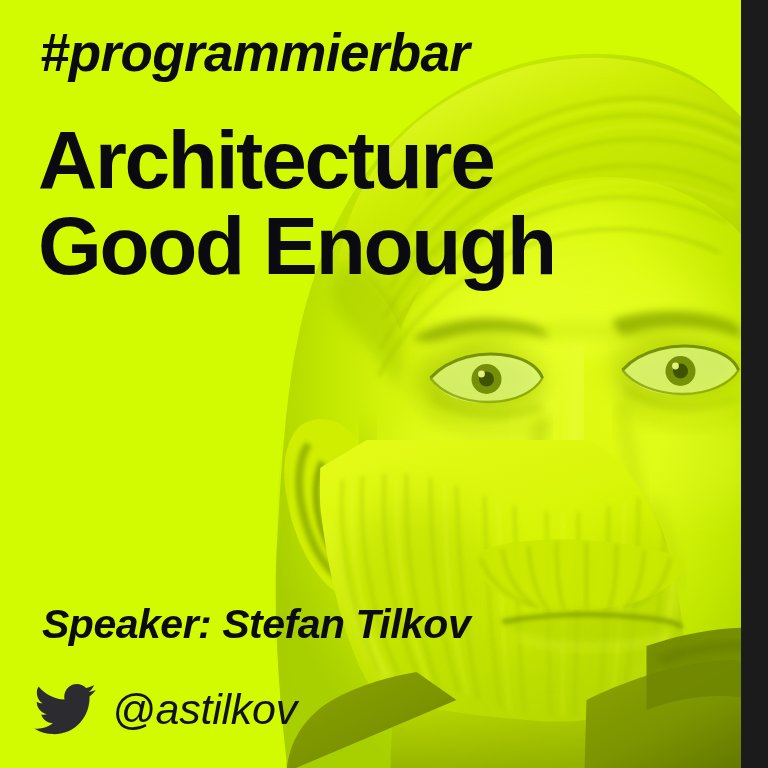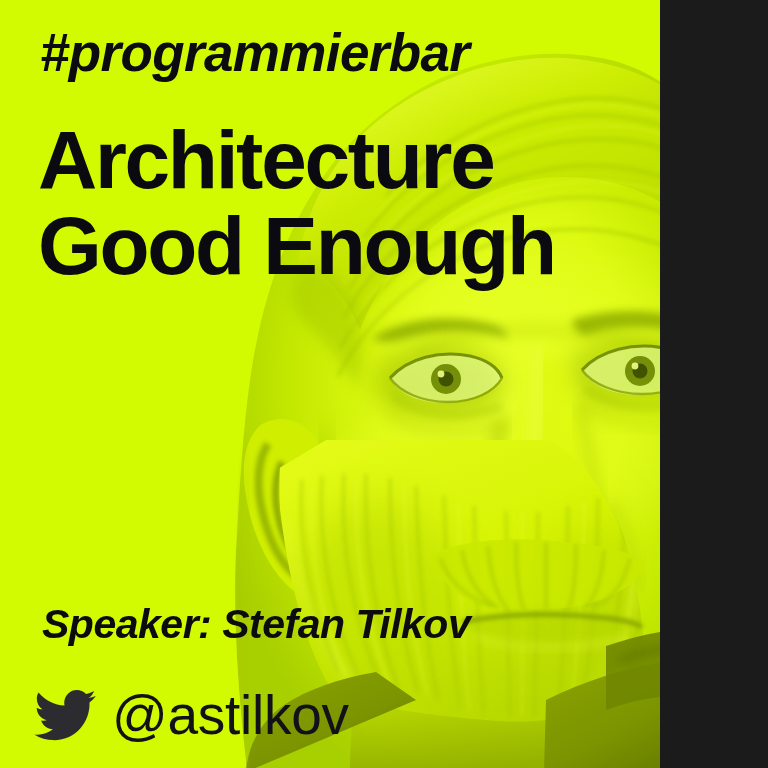--- a/index.html
+++ b/index.html
@@ -5,21 +5,21 @@
 <style>
   html, body {
     margin: 0;
     padding: 0;
     background: #1b1b1b;
   }
   * { box-sizing: border-box; }
 
   .cover {
     position: relative;
-    width: 660px;
+    width: 741px;
     height: 768px;
     overflow: hidden;
     background: #14b8a6;
     font-family: "Liberation Sans", sans-serif;
     -webkit-font-smoothing: antialiased;
   }
 
   
   .portrait {
     position: absolute;
@@ -85,22 +85,23 @@
     gap: 16px;
   }
   .bird-icon {
     width: 62px;
     height: 52px;
     display: block;
     flex: 0 0 auto;
   }
   .bird-icon svg { display: block; width: 100%; height: 100%; }
   .handle-text {
-    font-size: 55px;
+    font-size: 43px;
     font-weight: 400;
+    font-style: italic;
     letter-spacing: -0.005em;
     color: #111118;
     white-space: nowrap;
   }
 </style>
 </head>
 <body>
 
 <div class="cover">
 

